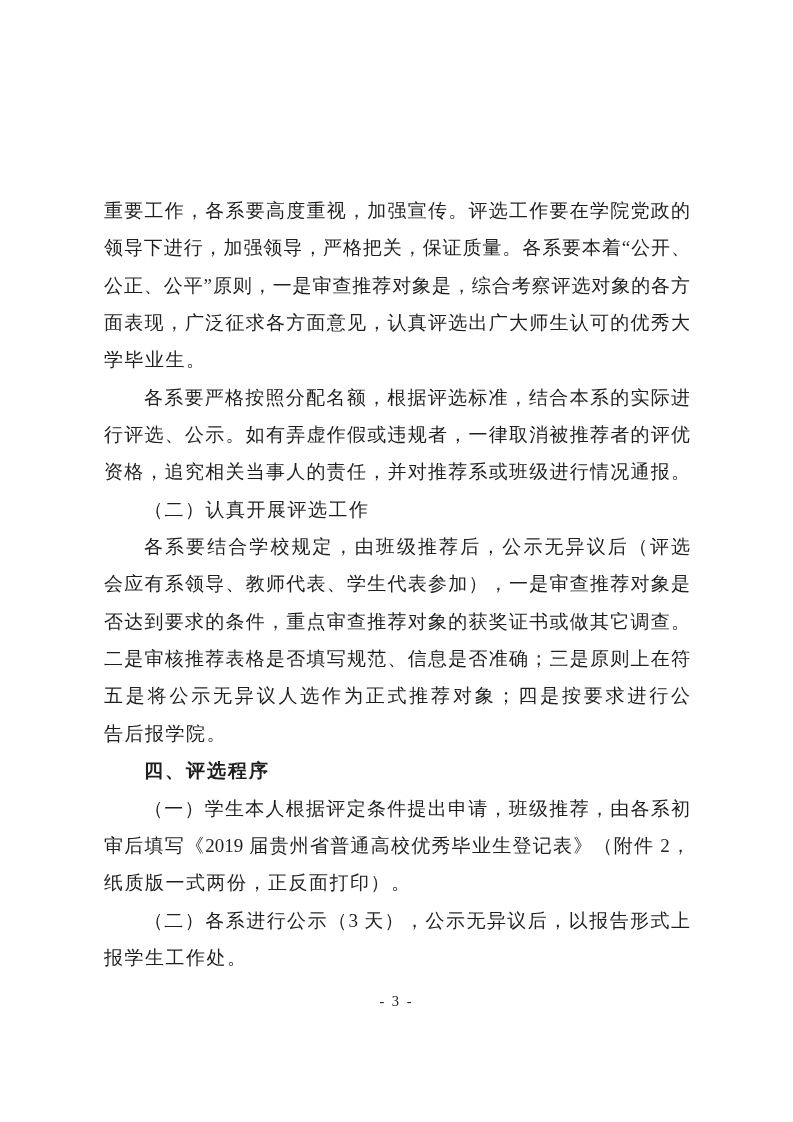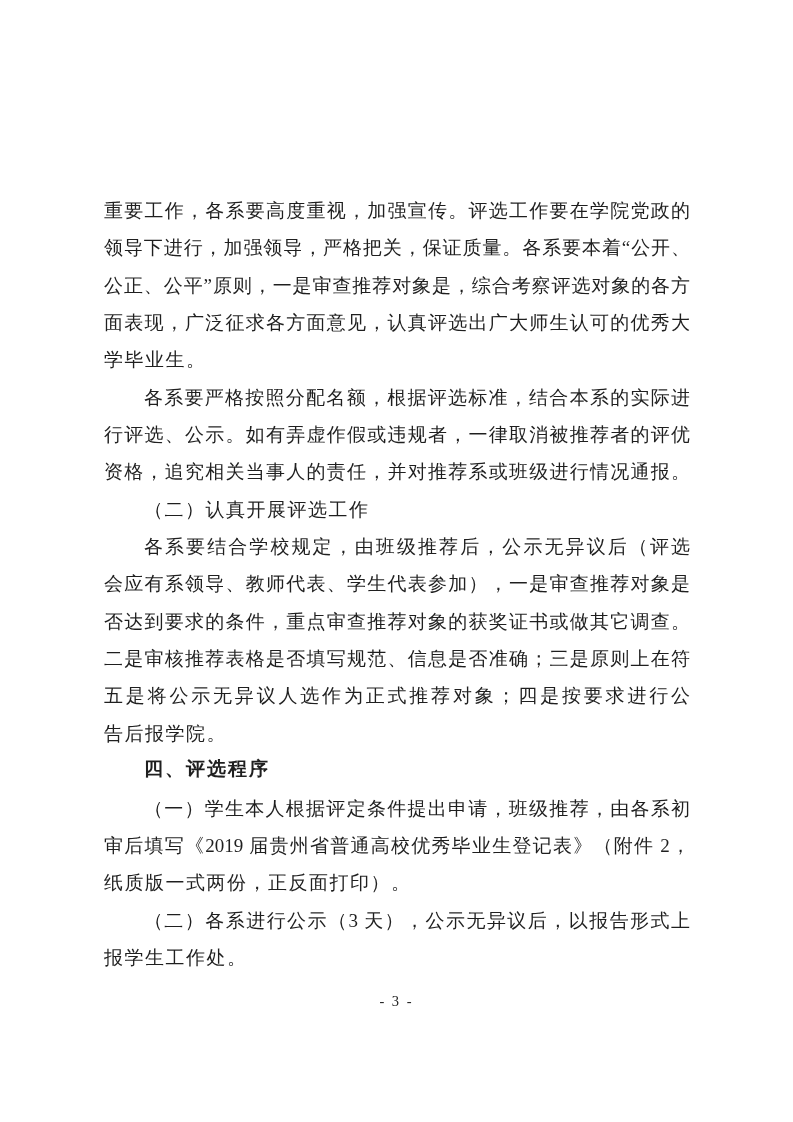--- a/index.html
+++ b/index.html
@@ -38,21 +38,21 @@
       overflow: hidden;
     }
     .line.short {
       letter-spacing: 1.5px;
     }
     .line.indent {
       text-indent: 2.1em;
     }
     .line.heading {
       font-weight: bold;
-      font-family: Liberation Mono, monospace;
+      font-family: Liberation Serif, serif;
       letter-spacing: 2px;
     }
     .pageno {
       position: absolute;
       left: 0;
       right: 0;
       top: 993px;
       text-align: center;
       font-size: 14.5px;
       letter-spacing: 2px;

